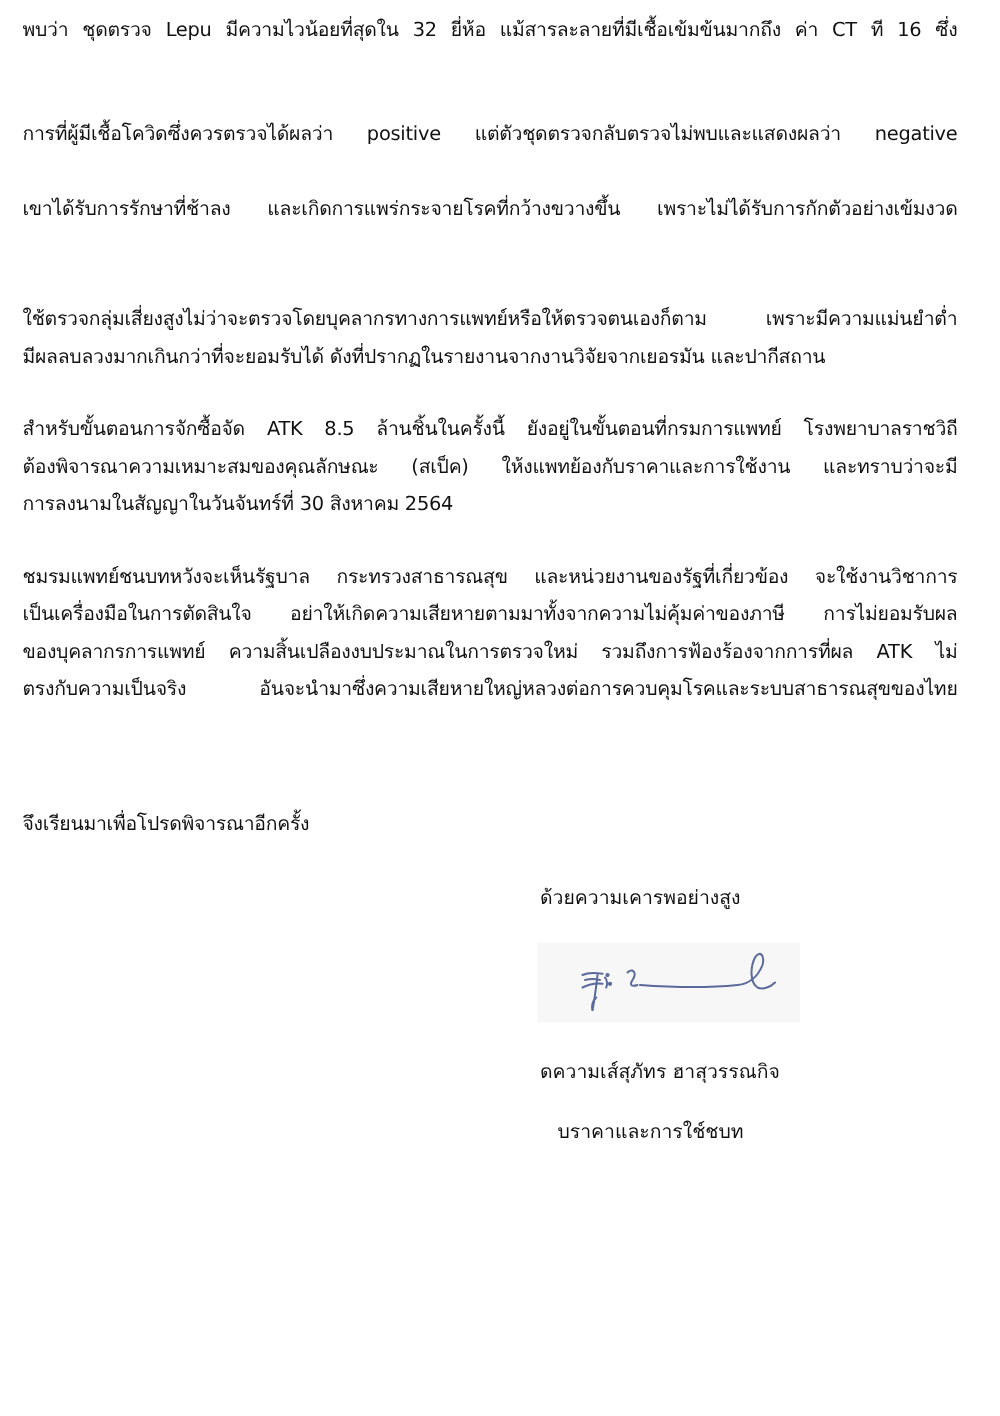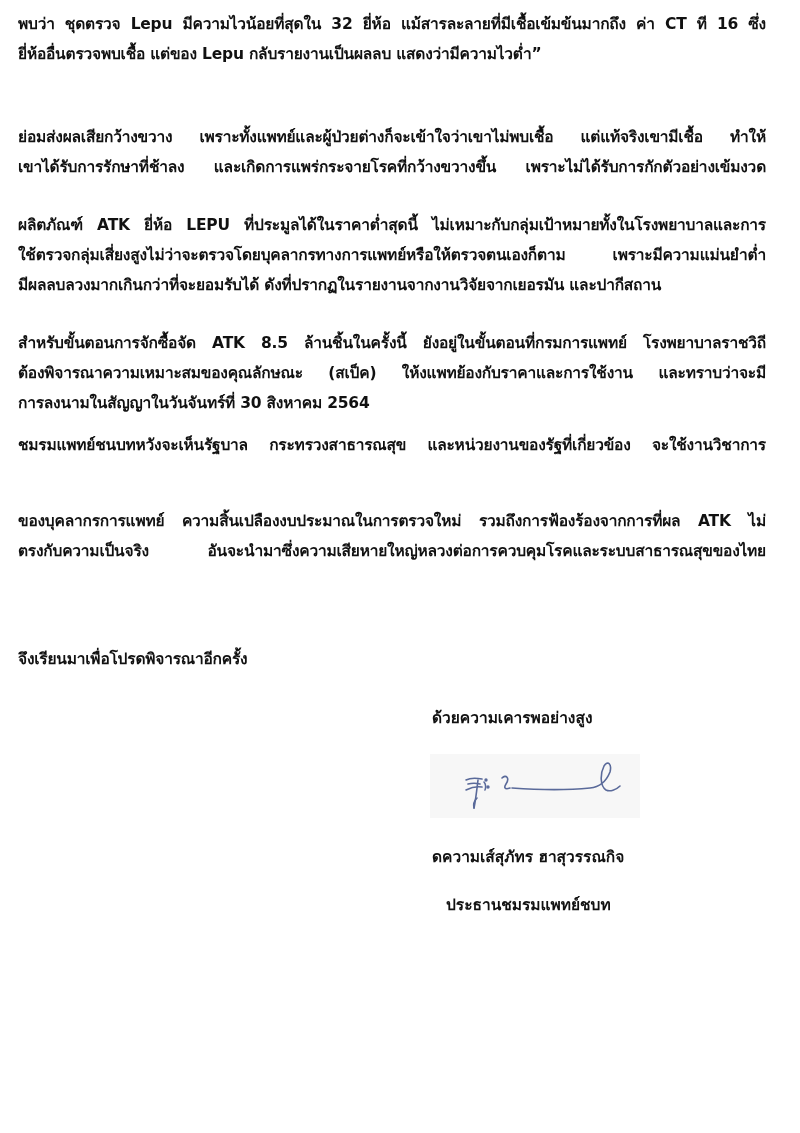--- a/index.html
+++ b/index.html
@@ -13,21 +13,20 @@
       position: relative;
       overflow: hidden;
       font-family: "DejaVu Sans", "Liberation Sans", sans-serif;
       color: #111111;
     }
     .page {
       position: absolute;
       left: 0; top: 0;
       width: 800px;
       height: 907px;
-      font-weight: bold;
     }
     .line {
       position: absolute;
       left: 18px;
       width: 748px;
       font-size: 15.5px;
       line-height: 22px;
       height: 22px;
       white-space: nowrap;
       overflow: visible;
@@ -57,34 +56,33 @@
       width: 100%;
       height: 100%;
     }
   </style>
 </head>
 <body>
 
 <div class="page">
 
   <div class="line justify" style="top:13px">พบว่า ชุดตรวจ Lepu มีความไวน้อยที่สุดใน 32 ยี่ห้อ แม้สารละลายที่มีเชื้อเข้มข้นมากถึง ค่า CT ที 16 ซึ่ง</div>
-  <div class="line" style="top:43px">ยี่ห้ออื่นตรวจพบเชื้อ แต่ของ Lepu กลับรายงานเป็นผลลบ แสดงว่ามีความไวต่ำ”</div>
 
-  <div class="line justify" style="top:126px">ย่อมส่งผลเสียกว้างขวาง  เพราะทั้งแพทย์และผู้ป่วยต่างก็จะเข้าใจว่าเขาไม่พบเชื้อ  แต่แท้จริงเขามีเชื้อ  ทำให้</div>
+  <div class="line justify" style="top:96px">การที่ผู้มีเชื้อโควิดซึ่งควรตรวจได้ผลว่า  positive  แต่ตัวชุดตรวจกลับตรวจไม่พบและแสดงผลว่า  negative</div>
   <div class="line justify" style="top:156px">เขาได้รับการรักษาที่ช้าลง และเกิดการแพร่กระจายโรคที่กว้างขวางขึ้น เพราะไม่ได้รับการกักตัวอย่างเข้มงวด</div>
 
-  <div class="line justify" style="top:214px">ผลิตภัณฑ์ ATK ยี่ห้อ LEPU ที่ประมูลได้ในราคาต่ำสุดนี้  ไม่เหมาะกับกลุ่มเป้าหมายทั้งในโรงพยาบาลและการ</div>
   <div class="line" style="top:274px">มีผลลบลวงมากเกินกว่าที่จะยอมรับได้ ดังที่ปรากฏในรายงานจากงานวิจัยจากเยอรมัน และปากีสถาน</div>
   <div class="line justify" style="top:244px">ใช้ตรวจกลุ่มเสี่ยงสูงไม่ว่าจะตรวจโดยบุคลากรทางการแพทย์หรือให้ตรวจตนเองก็ตาม เพราะมีความแม่นยำต่ำ</div>
 
   <div class="line justify" style="top:332px">สำหรับขั้นตอนการจักซื้อจัด  ATK 8.5  ล้านชิ้นในครั้งนี้  ยังอยู่ในขั้นตอนที่กรมการแพทย์  โรงพยาบาลราชวิถี</div>
   <div class="line justify" style="top:362px">ต้องพิจารณาความเหมาะสมของคุณลักษณะ  (สเป็ค)  ให้งแพทย้องกับราคาและการใช้งาน  และทราบว่าจะมี</div>
   <div class="line" style="top:392px">การลงนามในสัญญาในวันจันทร์ที่  30 สิงหาคม 2564</div>
 
-  <div class="line justify" style="top:434px">ชมรมแพทย์ชนบทหวังจะเห็นรัฐบาล กระทรวงสาธารณสุข และหน่วยงานของรัฐที่เกี่ยวข้อง จะใช้งานวิชาการ</div>
+  <div class="line justify" style="top:450px">ชมรมแพทย์ชนบทหวังจะเห็นรัฐบาล กระทรวงสาธารณสุข และหน่วยงานของรัฐที่เกี่ยวข้อง จะใช้งานวิชาการ</div>
+  <div class="line justify" style="top:480px">เป็นเครื่องมือในการตัดสินใจ อย่าให้เกิดความเสียหายตามมาทั้งจากความไม่คุ้มค่าของภาษี  การไม่ยอมรับผล</div>
   <div class="line justify" style="top:510px">ของบุคลากรการแพทย์ ความสิ้นเปลืองงบประมาณในการตรวจใหม่ รวมถึงการฟ้องร้องจากการที่ผล ATK ไม่</div>
   <div class="line justify" style="top:540px">ตรงกับความเป็นจริง อันจะนำมาซึ่งความเสียหายใหญ่หลวงต่อการควบคุมโรคและระบบสาธารณสุขของไทย</div>
 
 
   <div class="line" style="top:648px">จึงเรียนมาเพื่อโปรดพิจารณาอีกครั้ง</div>
 
   <div class="sig-block" style="top:707px">ด้วยความเคารพอย่างสูง</div>
 
   <div class="signature">
     <svg viewBox="0 0 210 64" xmlns="http://www.w3.org/2000/svg">
@@ -100,16 +98,16 @@
         <circle cx="56" cy="26" r="0.9" fill="#5a6a9a"></circle>
 
         <path d="M72 24 C76 20, 80 24, 76 30 C74 33, 74 36, 80 34"></path>
 
         <path d="M82 34 C110 36, 140 36, 160 34 C170 33, 176 28, 180 18 C182 10, 178 6, 174 12 C170 20, 170 32, 176 36 C180 38, 186 36, 190 32"></path>
       </g>
     </svg>
   </div>
 
   <div class="sig-block" style="top:846px">ดความเส์สุภัทร ฮาสุวรรณกิจ</div>
-  <div class="sig-block" style="top:894px; left:446px">ประธานชมรมแพทย์ชบท</div>
+  <div class="sig-block" style="top:894px; left:446px">บราคาและการใช์ชบท</div>
 
 
 </div>
 
 </body></html>

